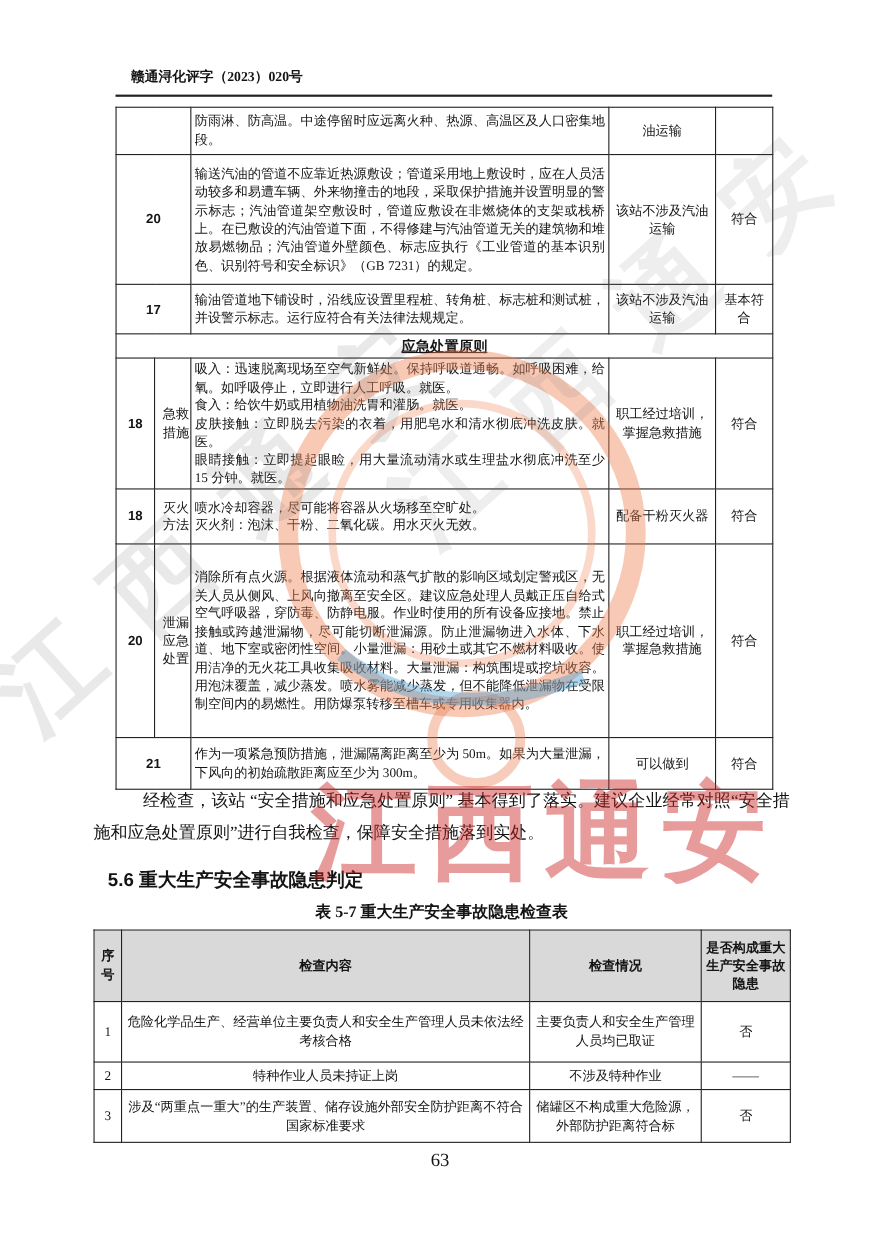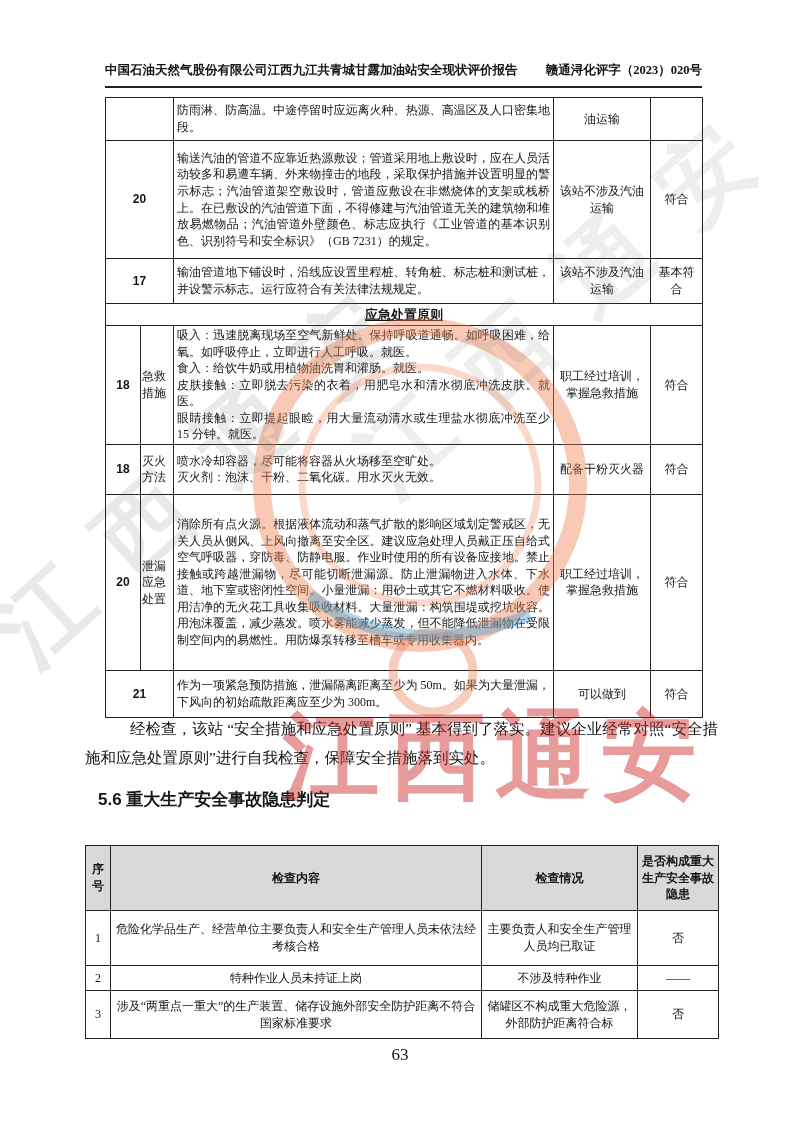--- a/index.html
+++ b/index.html
@@ -13,21 +13,21 @@
     display:flex;justify-content:space-between;align-items:flex-end;
     font-weight:bold;font-size:12.5px;
     border-bottom:2px solid #222;padding-bottom:7px;
   }
   .hdr .r{white-space:nowrap;margin-left:14px;}
   
   table{border-collapse:collapse;table-layout:fixed;border-radius:14px;}
   .t1{position:absolute;left:105px;top:97px;width:597px;}
   .t1 td{border:1px solid #222;font-size:12px;line-height:1.38;padding:1px 3px;vertical-align:middle;overflow:hidden;}
   .t1 .num{text-align:center;font-weight:bold;font-family:"Liberation Sans","DejaVu Sans",sans-serif;}
-  .t1 .lbl{text-align:left;padding:0 1px;}
+  .t1 .lbl{text-align:right;padding:0 1px;}
   .t1 .content{text-align:justify;white-space:pre-line;}
   .t1 .ctr{text-align:center;}
   .t1 .sec{text-align:center;font-weight:bold;font-size:13px;text-decoration:underline;}
   .rh0{height:43px}.rh16{height:118px}.rh17{height:45px}.rhsec{height:22px}
   .rh18{height:112px}.rh19{height:50px}.rh20{height:176px}.rh21{height:47px}
   
   .para{
     position:absolute;left:85px;top:714px;width:633px;
     font-size:15.5px;line-height:29px;text-align:justify;text-indent:45px;
   }
@@ -75,21 +75,20 @@
   <div class="wm wm-g wm-g2">江西通安</div>
   <svg class="stamp" width="520" height="520" viewBox="0 0 520 520">
     <circle cx="260" cy="230" r="158" fill="none" stroke="rgba(238,128,82,0.42)" stroke-width="18"></circle>
     <circle cx="260" cy="230" r="118" fill="none" stroke="rgba(238,128,82,0.30)" stroke-width="7"></circle>
     <circle cx="273" cy="417" r="40" fill="none" stroke="rgba(238,128,82,0.40)" stroke-width="9"></circle>
     <path d="M150 340 Q240 410 370 360" fill="none" stroke="rgba(62,152,205,0.40)" stroke-width="12"></path>
   </svg>
   <div class="wm wm-red">江西通安</div>
 
   <div class="hdr">
-    <span class="l">中国石油天然气股份有限公司江西九江共青城甘露加油站安全现状评价报告</span>
     <span class="r">赣通浔化评字（2023）020号</span>
   </div>
 
   <table class="t1">
     <colgroup>
         <col style="width:35px">
         <col style="width:33px">
         <col style="width:380px">
         <col style="width:97px">
         <col style="width:52px">
@@ -146,20 +145,21 @@
       <td class="content">作为一项紧急预防措施，泄漏隔离距离至少为 50m。如果为大量泄漏，下风向的初始疏散距离应至少为 300m。</td>
       <td class="ctr">可以做到</td>
       <td class="ctr">符合</td>
     </tr>
   </tbody>
     </table>
 
   <div class="para">经检查，该站 “安全措施和应急处置原则” 基本得到了落实。建议企业经常对照“安全措施和应急处置原则”进行自我检查，保障安全措施落到实处。</div>
 
   <div class="h56">5.6 重大生产安全事故隐患判定</div>
+  <div class="cap">表 5-7 重大生产安全事故隐患检查表</div>
 
   <table class="t2">
     <colgroup>
         <col style="width:25px">
         <col style="width:371px">
         <col style="width:156px">
         <col style="width:81px">
       </colgroup>
     <tbody>
         <tr>

